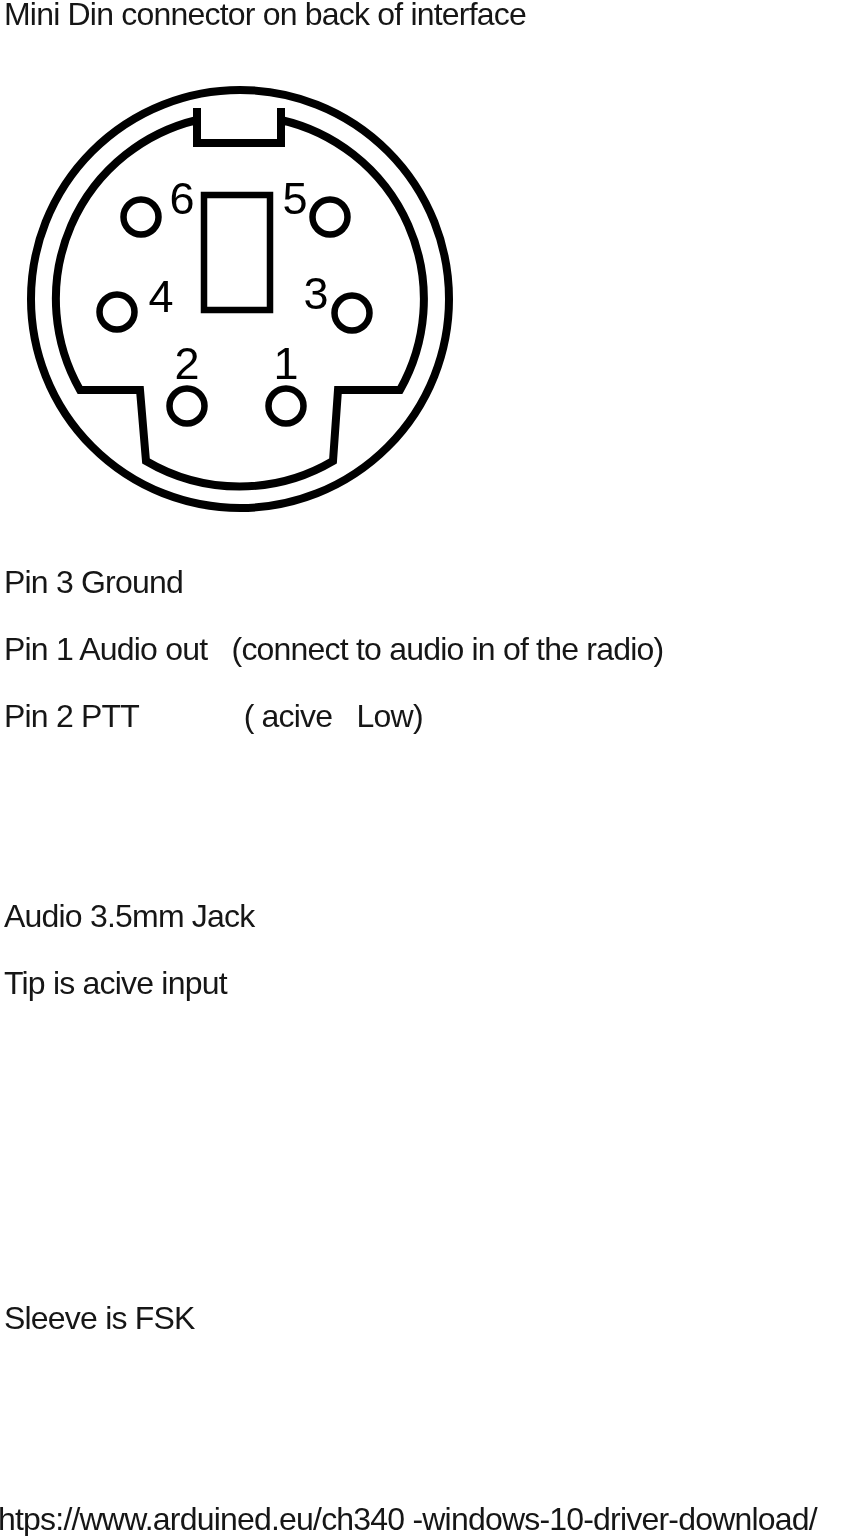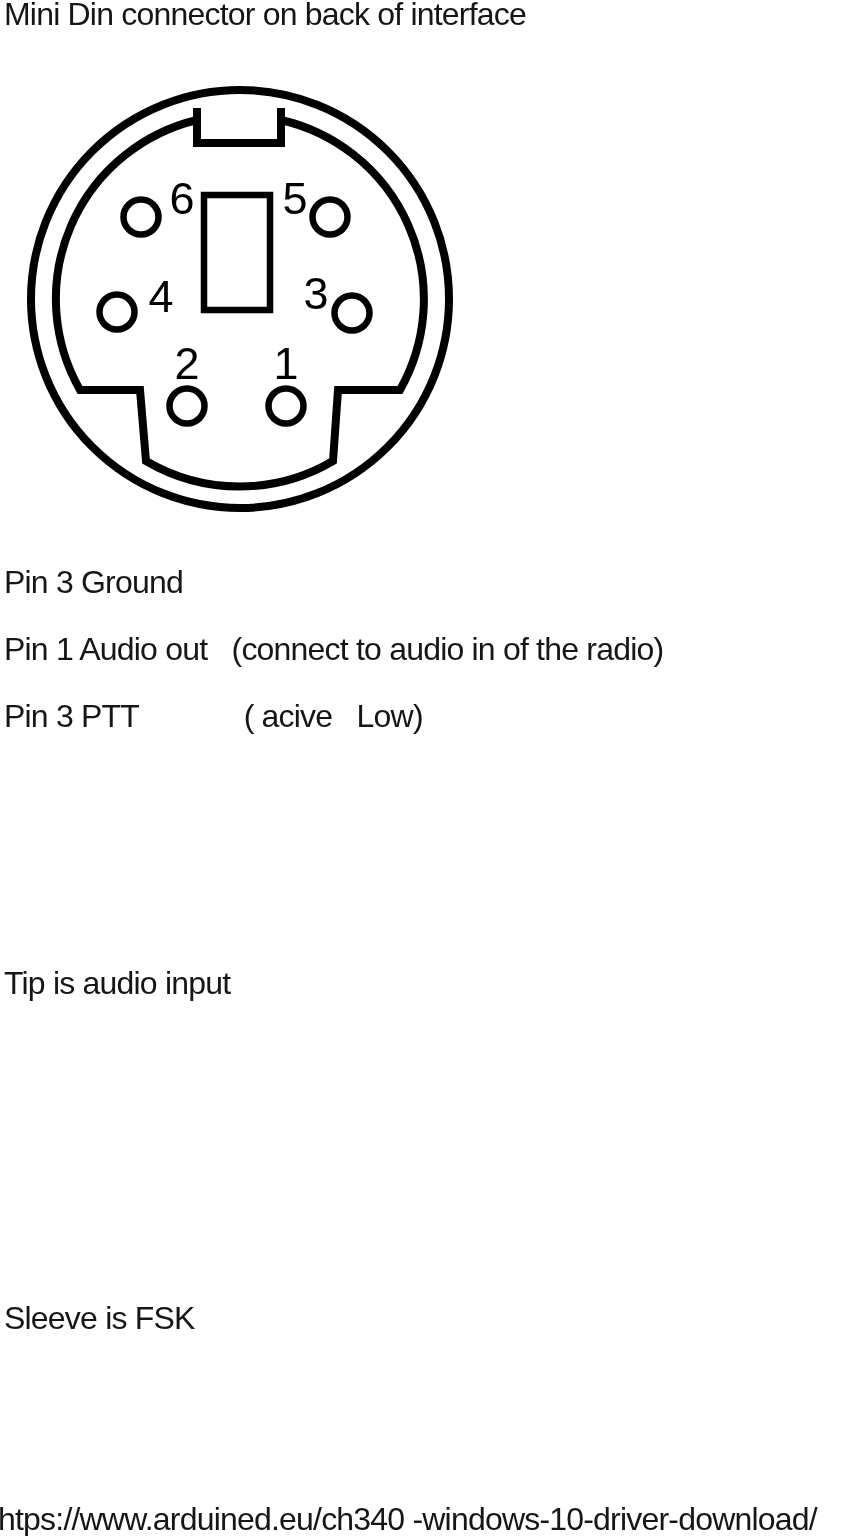--- a/index.html
+++ b/index.html
@@ -76,21 +76,22 @@
     <text x="161" y="312">4</text>
     <text x="316" y="309">3</text>
     <text x="187" y="379">2</text>
     <text x="286" y="379">1</text>
   </svg>
 
   <h1 class="line" style="top:-6px">Mini Din connector on back of interface</h1>
 
   <div class="line" style="top:562px">Pin 3 Ground</div>
   <div class="line" style="top:629px">Pin 1 Audio out   (connect to audio in of the radio)</div>
-  <div class="line" style="top:696px">Pin 3 PTT             ( acive   Low)</div>
+  <div class="line" style="top:696px">Pin 2 PTT             ( acive   Low)</div>
 
-  <div class="line" style="top:963px">Tip is audio input</div>
+  <div class="line" style="top:896px">Audio 3.5mm Jack</div>
+  <div class="line" style="top:963px">Tip is acive input</div>
 
   <div class="line" style="top:1298px">Sleeve is FSK</div>
 
   <div class="line" style="top:1499px; left:-2px">htps://www.arduined.eu/ch340 -windows-10-driver-download/</div>
 
 </div>
 
 </body></html>

